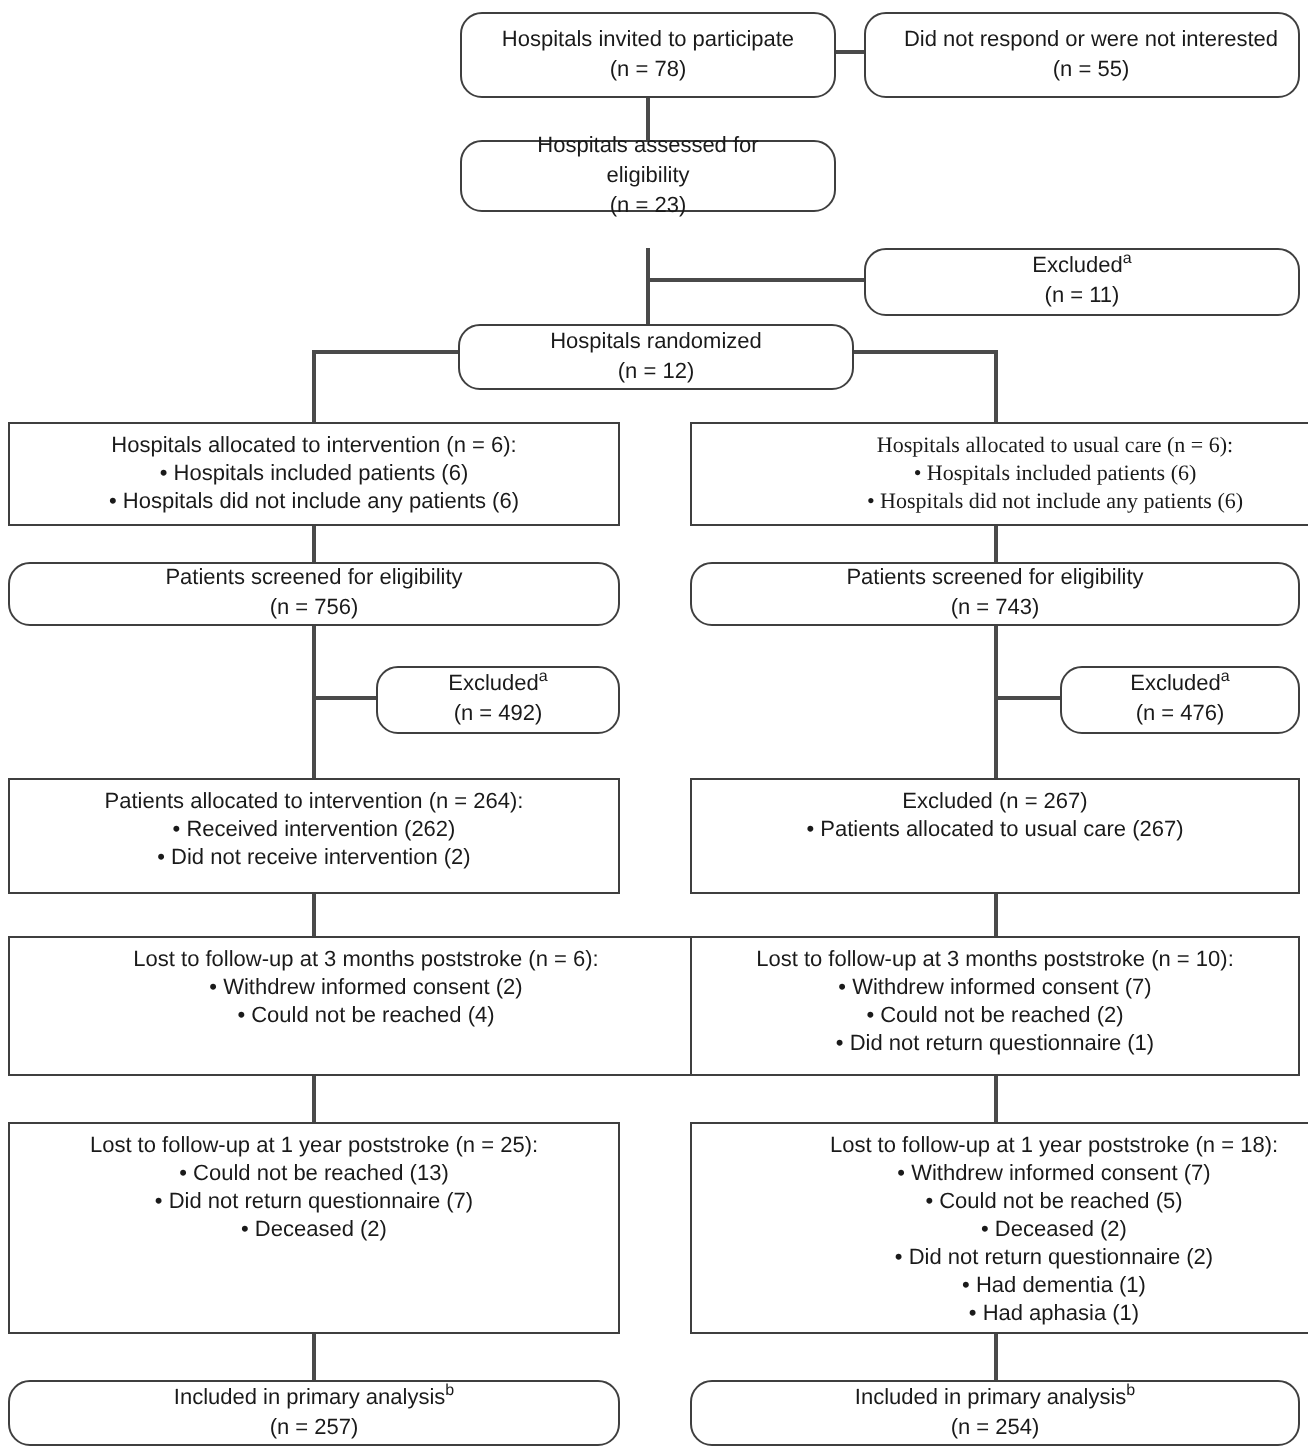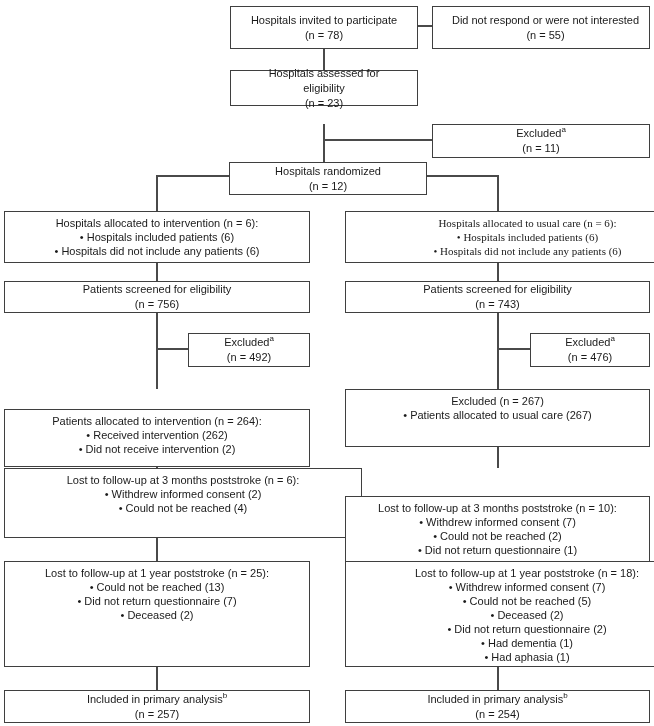--- a/index.html
+++ b/index.html
@@ -16,20 +16,21 @@
     position:absolute;
     border:1.5px solid #3f3f3f;
     background:#ffffff;
     box-sizing:border-box;
   }
   .centered{
     display:flex;flex-direction:column;
     align-items:center;justify-content:center;
     text-align:center;line-height:15px;
     padding:1px 3px;
+    border-radius:11px;
   }
   .leftbox{
     text-align:center;line-height:14px;
     padding:4px 7px;
   }
   .leftbox .tl{white-space:nowrap;}
   sup{font-size:8px;line-height:0;}
   .lv{position:absolute;width:2px;background:#4a4a4a;}
   .lh{position:absolute;height:2px;background:#4a4a4a;}
 </style>
@@ -106,36 +107,36 @@
 
   <div class="box centered" style="left:188px;top:333px;width:122px;height:34px;">
     <div><span>Excluded</span><sup>a</sup></div>
     <div>(n = 492)</div>
   </div>
   <div class="box centered" style="left:530px;top:333px;width:120px;height:34px;">
     <div><span>Excluded</span><sup>a</sup></div>
     <div>(n = 476)</div>
   </div>
 
-  <div class="box leftbox" style="left:4px;top:389px;width:306px;height:58px;margin-top:20px;">
+  <div class="box leftbox" style="left:4px;top:389px;width:306px;height:58px;">
     <div class="tl">Patients allocated to intervention (n = 264):</div>
     <div class="tl">• Received intervention (262)</div>
     <div class="tl">• Did not receive intervention (2)</div>
   </div>
   <div class="box leftbox" style="left:345px;top:389px;width:305px;height:58px;">
     <div class="tl">Excluded (n = 267)</div>
     <div class="tl">• Patients allocated to usual care (267)</div>
   </div>
 
   <div class="box leftbox" style="left:4px;top:468px;width:358px;height:70px;">
     <div class="tl">Lost to follow-up at 3 months poststroke (n = 6):</div>
     <div class="tl">• Withdrew informed consent (2)</div>
     <div class="tl">• Could not be reached (4)</div>
   </div>
-  <div class="box leftbox" style="left:345px;top:496px;width:305px;height:70px;">
+  <div class="box leftbox" style="left:345px;top:468px;width:305px;height:70px;">
     <div class="tl">Lost to follow-up at 3 months poststroke (n = 10):</div>
     <div class="tl">• Withdrew informed consent (7)</div>
     <div class="tl">• Could not be reached (2)</div>
     <div class="tl">• Did not return questionnaire (1)</div>
   </div>
 
   <div class="box leftbox" style="left:4px;top:561px;width:306px;height:106px;">
     <div class="tl">Lost to follow-up at 1 year poststroke (n = 25):</div>
     <div class="tl">• Could not be reached (13)</div>
     <div class="tl">• Did not return questionnaire (7)</div>

